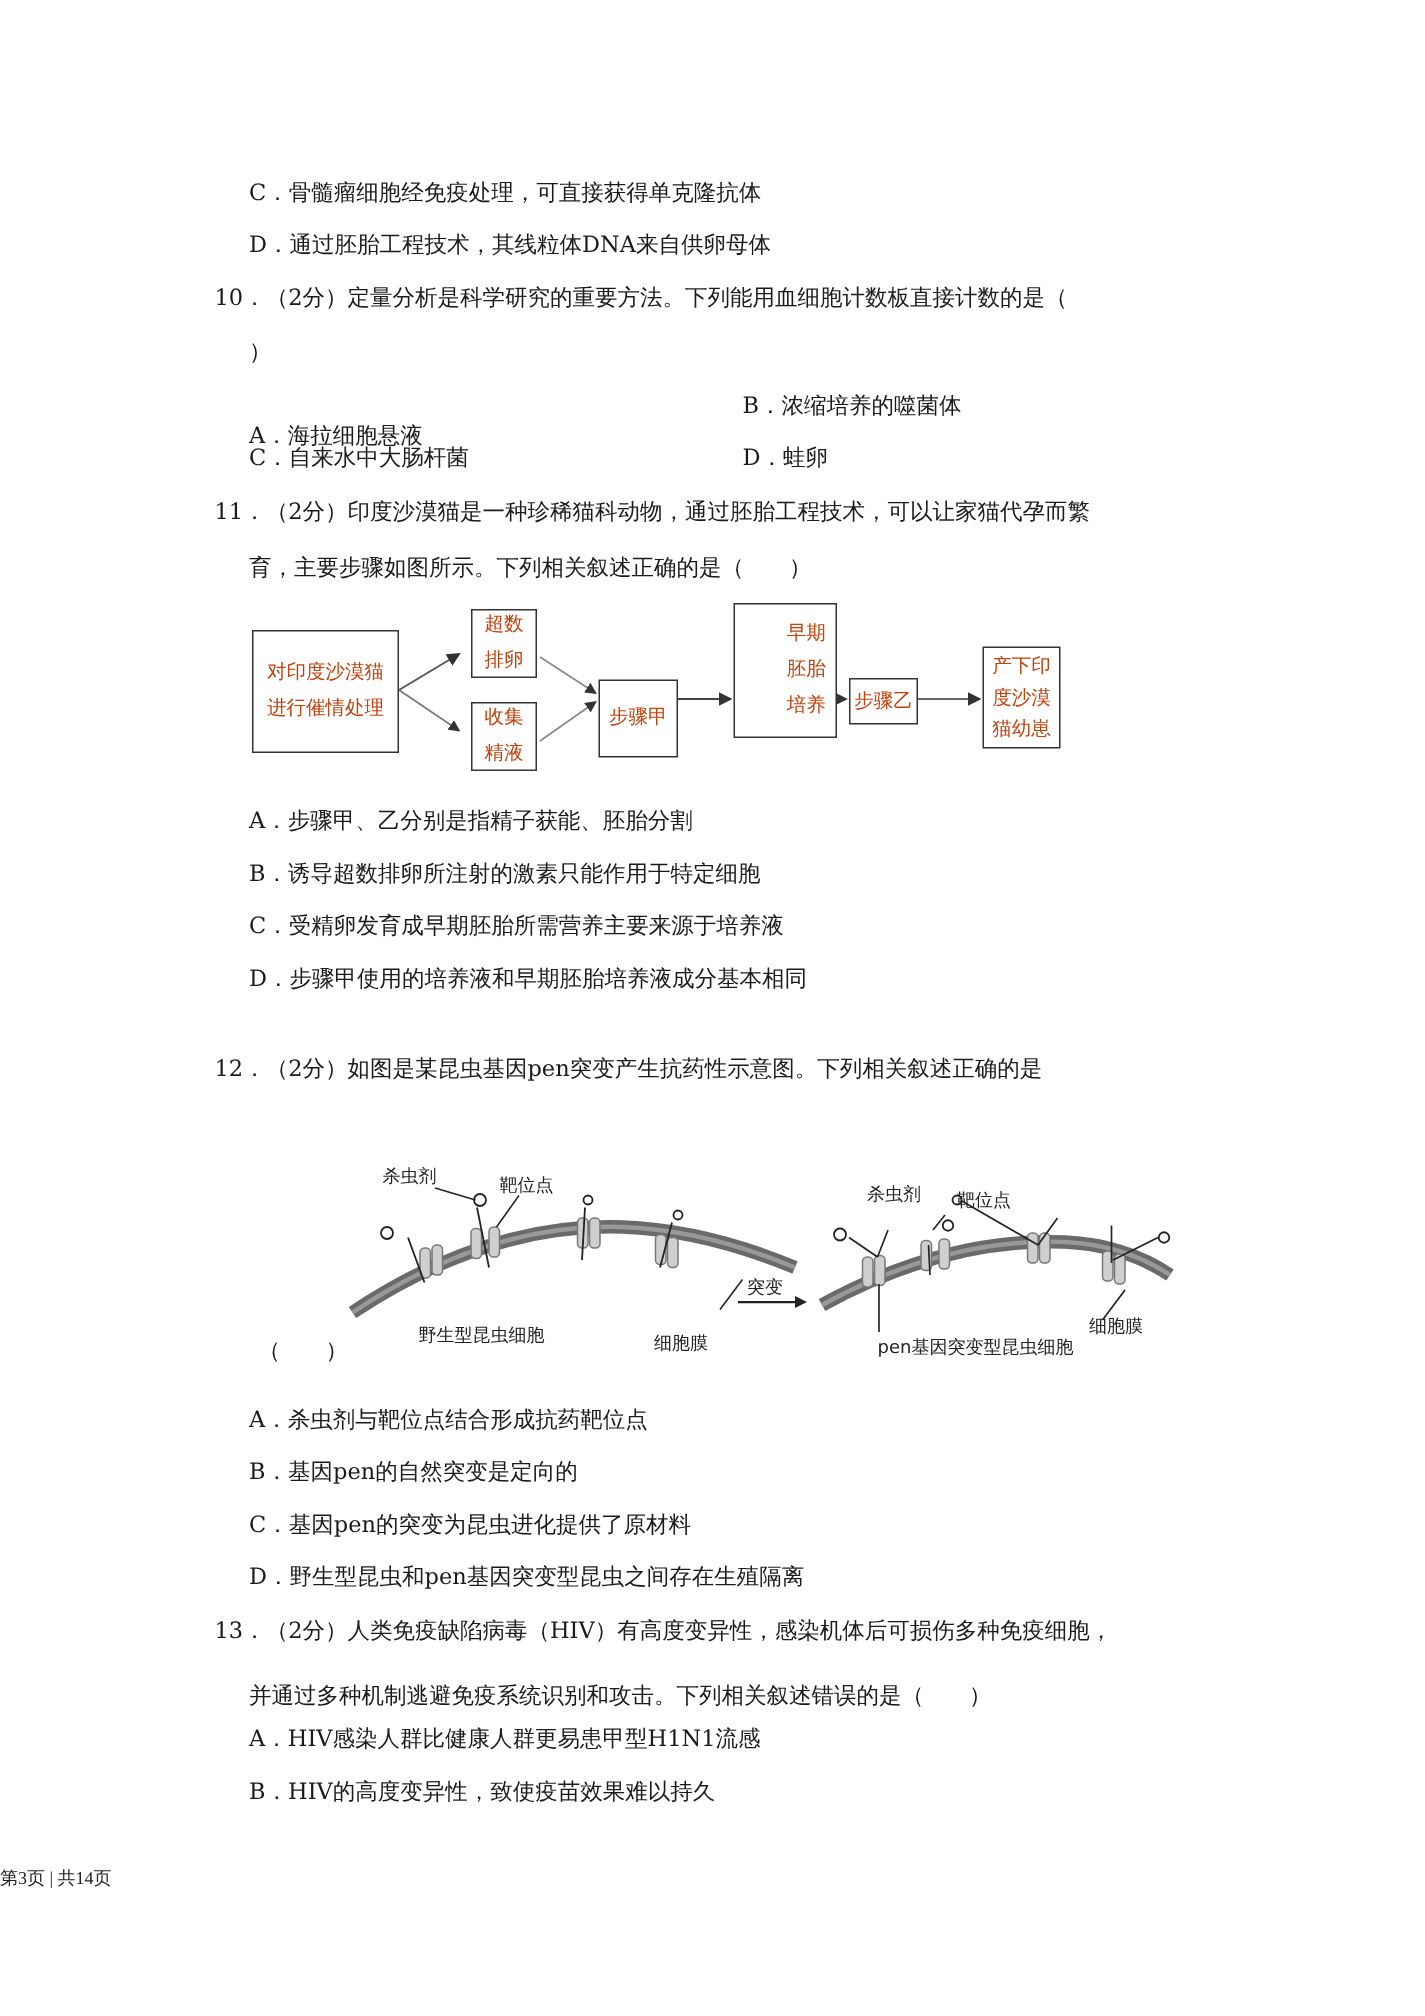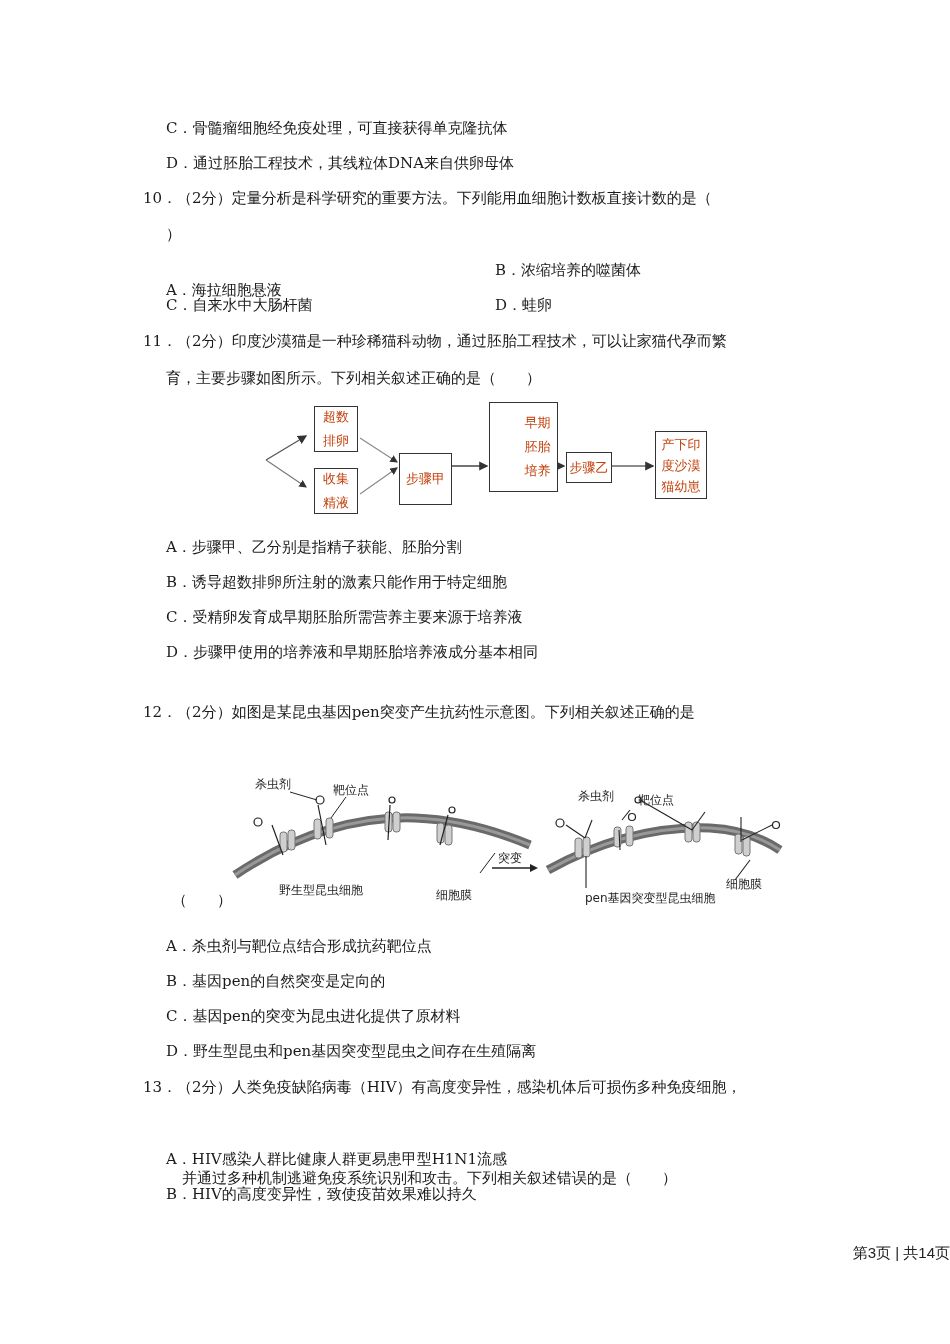--- a/index.html
+++ b/index.html
@@ -8,22 +8,22 @@
   .line { position:absolute; font-size:15px; line-height:20px; white-space:nowrap; }
   .opt { left:166px; }
   .q { left:143px; }
   .q2 { left:166px; }
   .optB { left:495px; }
   .diagram { position:absolute; }
   .box { position:absolute; border:1.5px solid #333; background:#fff;
          font-family:"DejaVu Sans", "Liberation Sans", sans-serif; font-size:13px;
          color:#c2410c; display:flex; flex-direction:column; align-items:center; justify-content:center; line-height:24px; }
   .lbl { position:absolute; font-family:"DejaVu Sans", "Liberation Sans", sans-serif; font-size:12px; color:#222; white-space:nowrap; }
-  .footer { position:absolute; left:0; width:950px; top:1244px; text-align:right;
-            font-family:Liberation Sans, sans-serif; font-size:15px; color:#222; }
+  .footer { position:absolute; left:0; width:950px; top:1244px; text-align:left;
+            font-family:Liberation Serif, serif; font-size:12px; color:#222; }
 </style>
 </head>
 <body>
 
 <div class="line opt" style="top:118px;">
   <span>C．</span><span>骨髓瘤细胞经免疫处理，可直接获得单克隆抗体</span>
 </div>
 <div class="line opt" style="top:153px;">
   <span>D．</span><span>通过胚胎工程技术，其线粒体DNA来自供卵母体</span>
 </div>
@@ -58,20 +58,24 @@
       </marker>
     </defs>
     <line x1="106" y1="62" x2="146" y2="38" stroke="#555" stroke-width="1.3" marker-end="url(#ah)"></line>
     <line x1="106" y1="62" x2="146" y2="89" stroke="#777" stroke-width="1.1" marker-end="url(#ah)"></line>
     <line x1="200" y1="40" x2="237" y2="64" stroke="#888" stroke-width="1.1" marker-end="url(#ah)"></line>
     <line x1="200" y1="96" x2="237" y2="70" stroke="#888" stroke-width="1.1" marker-end="url(#ah)"></line>
     <line x1="292" y1="68" x2="327" y2="68" stroke="#444" stroke-width="1.3" marker-end="url(#ah)"></line>
     <line x1="370" y1="68" x2="404" y2="68" stroke="#444" stroke-width="1.3" marker-end="url(#ah)"></line>
     <line x1="452" y1="68" x2="493" y2="68" stroke="#666" stroke-width="1.3" marker-end="url(#ah)"></line>
   </svg>
+  <div class="box" style="left:8px; top:22px; width:96px; height:80px;">
+    <span>对印度沙漠猫</span>
+    <span>进行催情处理</span>
+  </div>
   <div class="box" style="left:154px; top:8px; width:42px; height:44px;">
     <span>超数</span>
     <span>排卵</span>
   </div>
   <div class="box" style="left:154px; top:70px; width:42px; height:44px;">
     <span>收集</span>
     <span>精液</span>
   </div>
   <div class="box" style="left:239px; top:55px; width:51px; height:50px;">
     <span>步骤甲</span>
@@ -195,21 +199,21 @@
 <div class="line opt" style="top:1006px;">
   <span>C．</span><span>基因pen的突变为昆虫进化提供了原材料</span>
 </div>
 <div class="line opt" style="top:1041px;">
   <span>D．</span><span>野生型昆虫和pen基因突变型昆虫之间存在生殖隔离</span>
 </div>
 
 <div class="line q" style="top:1077px;">
   <span>13．</span><span>（2分）</span><span>人类免疫缺陷病毒（HIV）有高度变异性，感染机体后可损伤多种免疫细胞，</span>
 </div>
-<div class="line q2" style="top:1168px;margin-left:16px;">并通过多种机制逃避免疫系统识别和攻击。下列相关叙述错误的是（　　）</div>
+<div class="line q2" style="top:1120px;">并通过多种机制逃避免疫系统识别和攻击。下列相关叙述错误的是（　　）</div>
 <div class="line opt" style="top:1149px;">
   <span>A．</span><span>HIV感染人群比健康人群更易患甲型H1N1流感</span>
 </div>
 <div class="line opt" style="top:1184px;">
   <span>B．</span><span>HIV的高度变异性，致使疫苗效果难以持久</span>
 </div>
 
 <div class="footer">第3页 | 共14页</div>
 
 </body></html>

